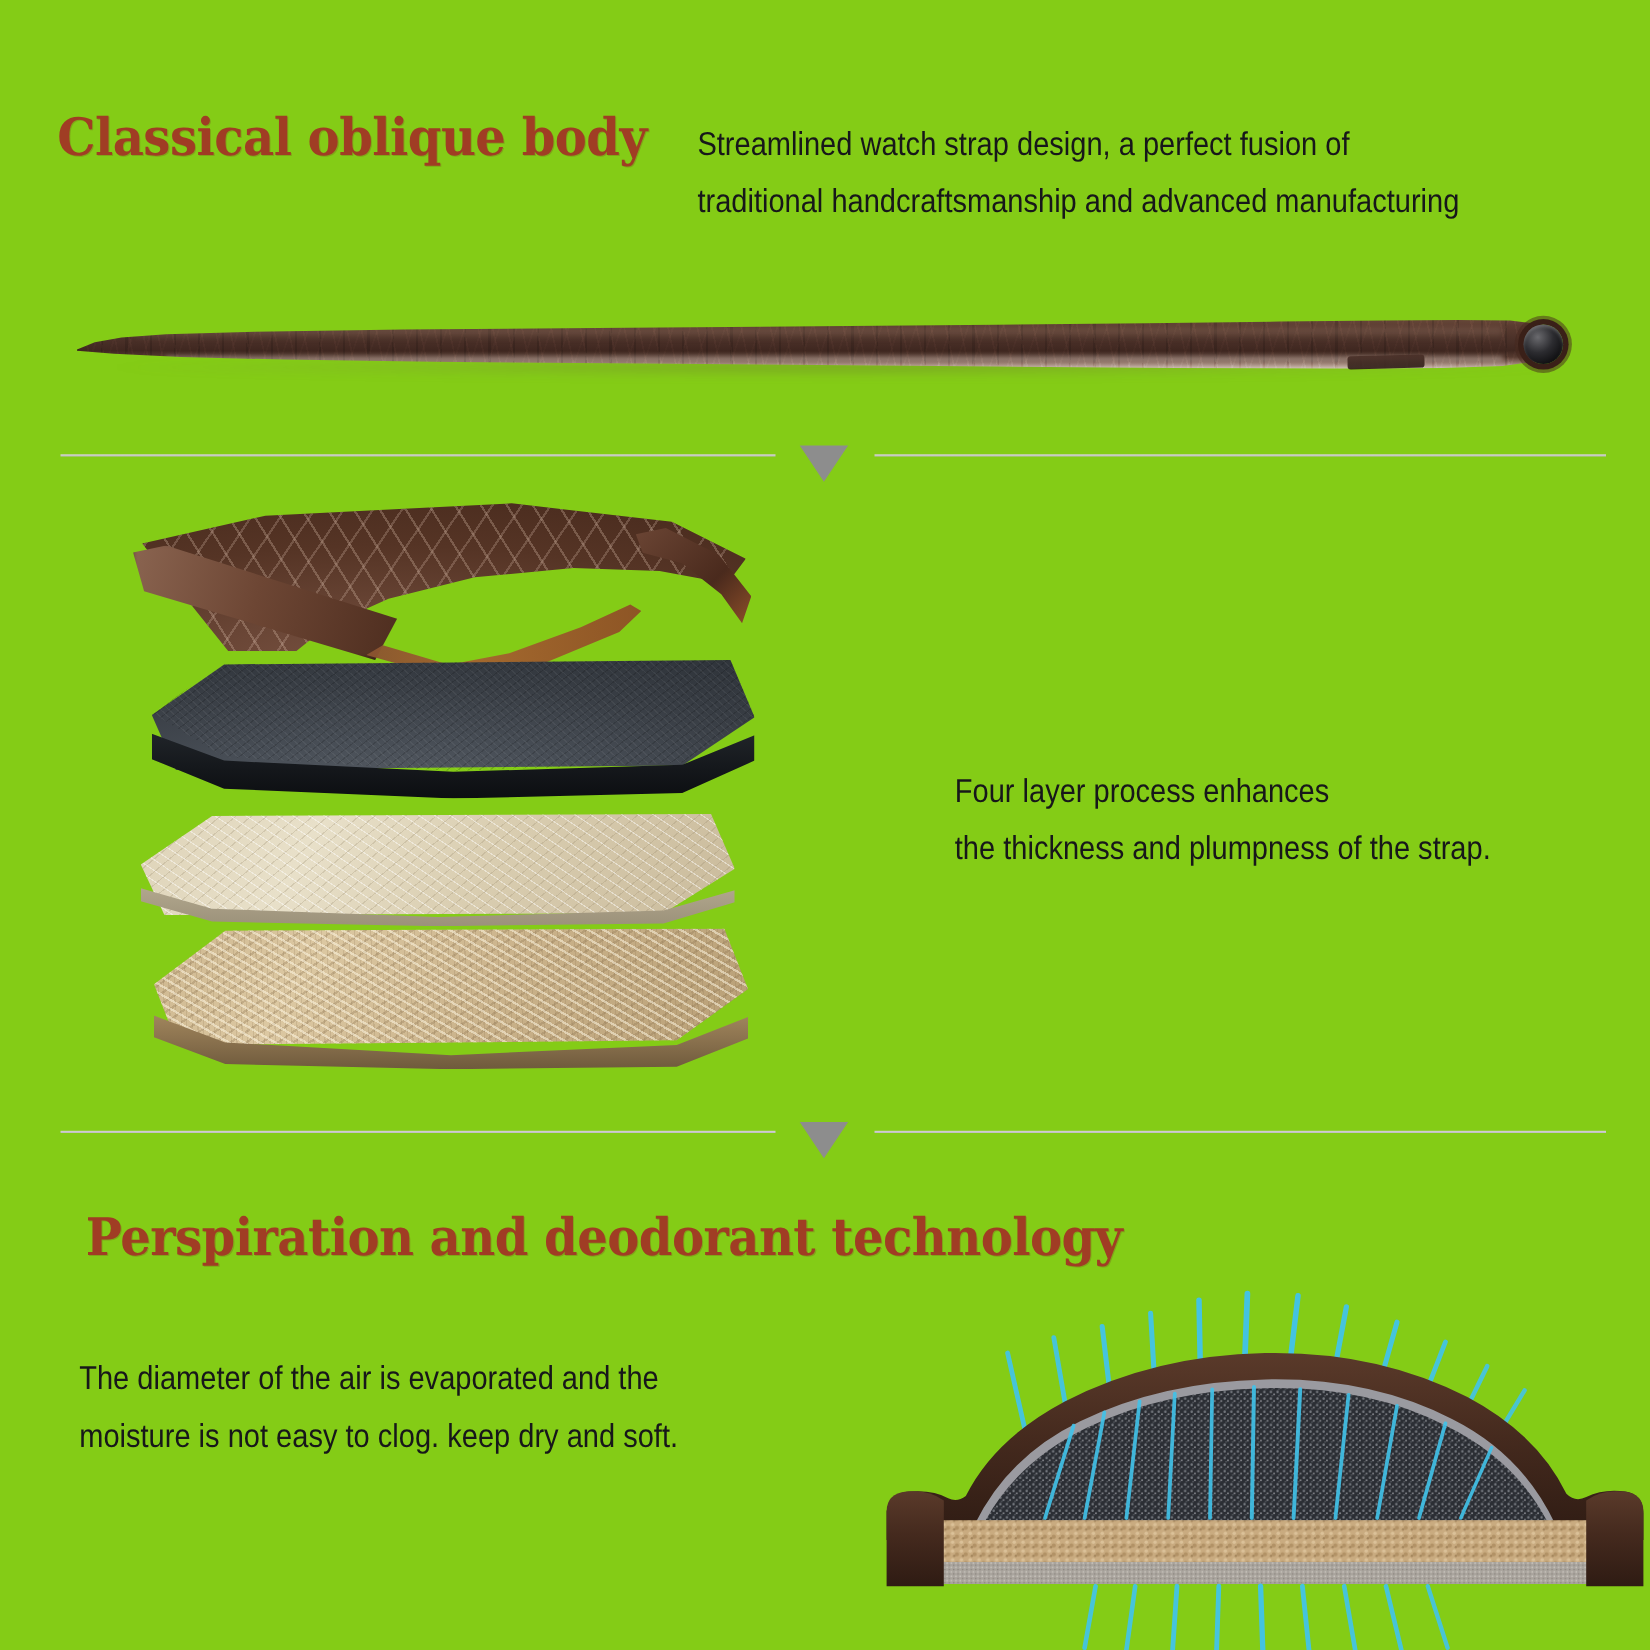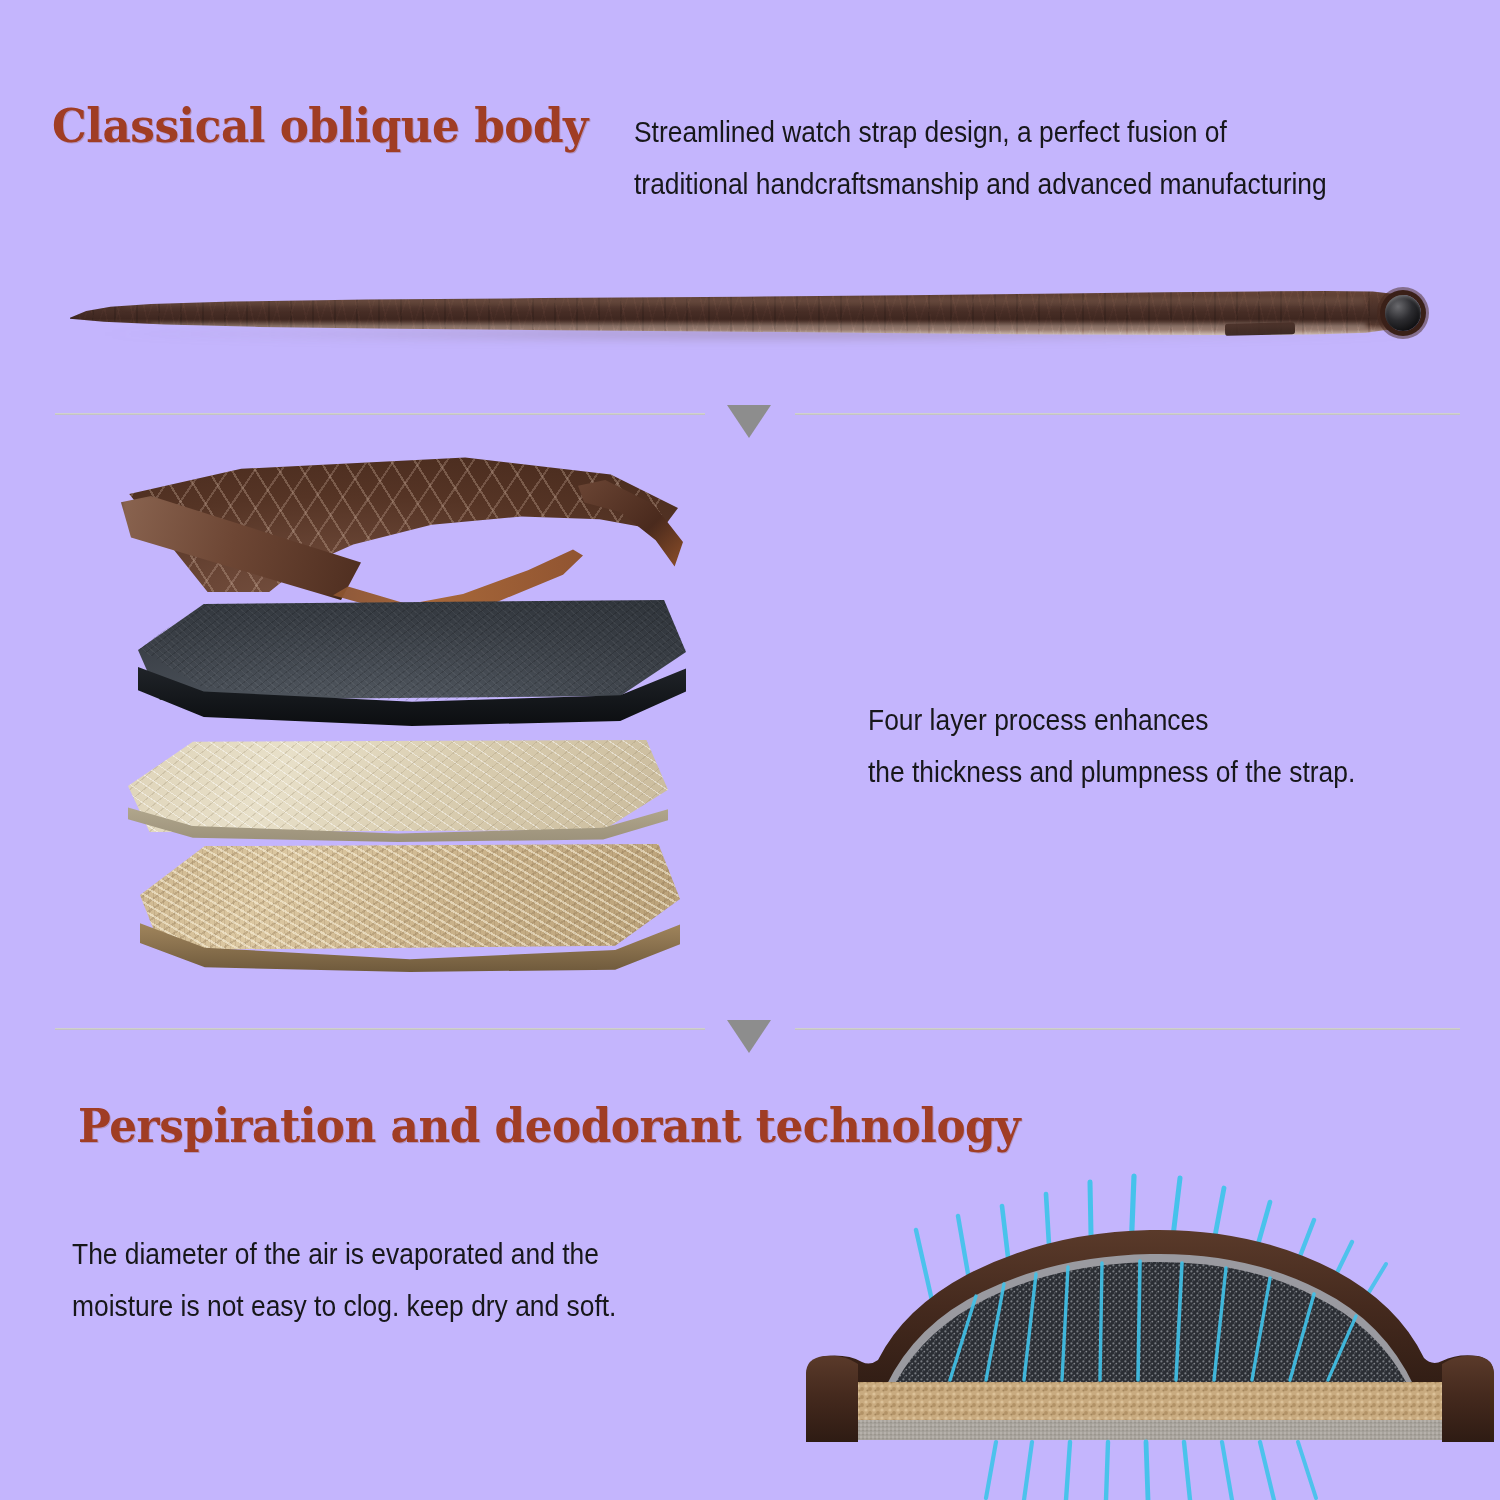--- a/index.html
+++ b/index.html
@@ -2,21 +2,21 @@
 <html><head>
 <meta charset="utf-8">
 <style>
   * { margin:0; padding:0; box-sizing:border-box; }
   html, body {
     width:1500px; height:1500px;
     background:#ffffff;
     font-family:"Liberation Sans", sans-serif;
     overflow:hidden;
   }
-  .page { position:relative; width:1500px; height:1500px; background:#c4b5fd; }
+  .page { position:relative; width:1500px; height:1500px; background:#84cc16; }
 
   
   .heading {
     position:absolute;
     font-family:"DejaVu Serif", serif;
     font-weight:bold;
     color:#a03d24;
     letter-spacing:-0.5px;
     white-space:nowrap;
     transform:scaleX(0.93);

